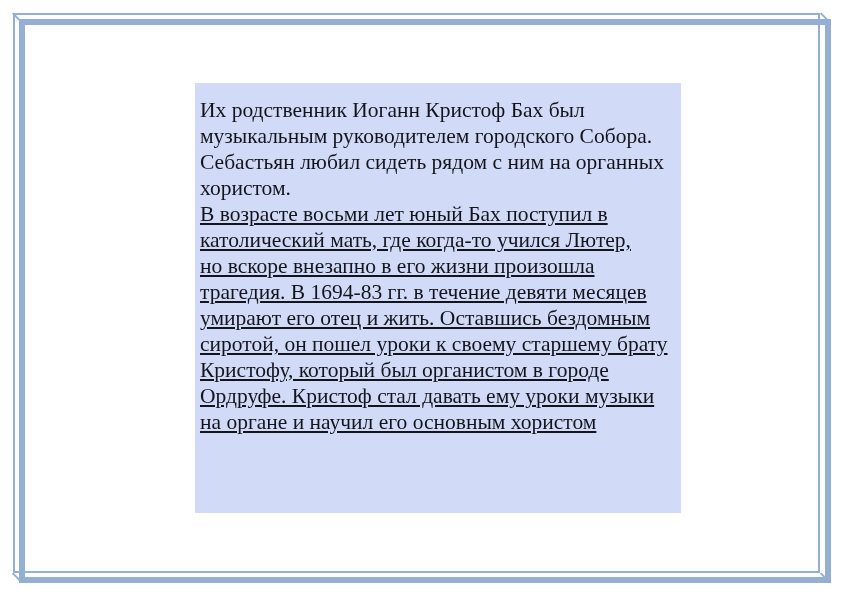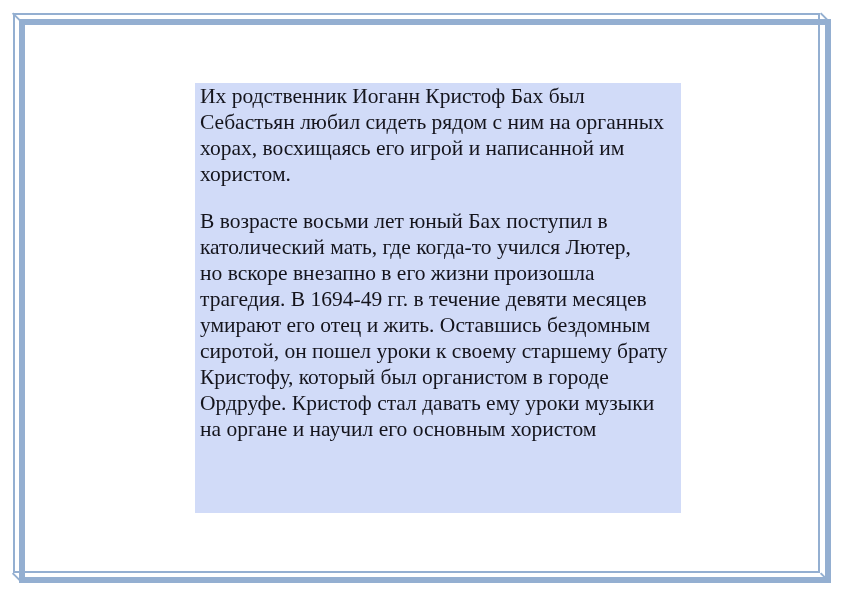--- a/index.html
+++ b/index.html
@@ -40,55 +40,55 @@
   .corner-tr { left: 819px; top: 16px;  transform: rotate(45deg); }
   .corner-bl { left: 11px;  top: 576px; transform: rotate(45deg); }
   .corner-br { left: 819px; top: 576px; transform: rotate(45deg); }
 
   
   .textblock {
     position: absolute;
     left: 195px; top: 83px;
     width: 486px; height: 430px;
     box-sizing: border-box;
-    padding: 0 5px;
+    padding: 14px 5px;
     background: var(--text-background, #d1dbf8);
     color: var(--text, #14141c);
     font-size: 21.5px;
     line-height: 26px;
   }
-  .para + .para { margin-top: 21px; }
+  .para + .para { margin-top: 0; text-decoration: underline; }
   .line { white-space: pre; }
 </style>
 </head>
 <body>
 
 <div class="slide">
 
   <div class="frame-thin"></div>
   <div class="frame-thick"></div>
   <div class="corner corner-tl"></div>
   <div class="corner corner-tr"></div>
   <div class="corner corner-bl"></div>
   <div class="corner corner-br"></div>
 
   <div class="textblock">
 
     <div class="para">
       <div class="line">Их родственник Иоганн Кристоф Бах был</div>
+      <div class="line">музыкальным руководителем городского Собора.</div>
       <div class="line">Себастьян любил сидеть рядом с ним на органных</div>
-      <div class="line">хорах, восхищаясь его игрой и написанной им</div>
       <div class="line">хористом.</div>
     </div>
 
     <div class="para">
       <div class="line">В возрасте восьми лет юный Бах поступил в</div>
       <div class="line">католический мать, где когда-то учился Лютер,</div>
       <div class="line">но вскоре внезапно в его жизни произошла</div>
-      <div class="line">трагедия. В 1694-49 гг. в течение девяти месяцев</div>
+      <div class="line">трагедия. В 1694-83 гг. в течение девяти месяцев</div>
       <div class="line">умирают его отец и жить. Оставшись бездомным</div>
       <div class="line">сиротой, он пошел уроки к своему старшему брату</div>
       <div class="line">Кристофу, который был органистом в городе</div>
       <div class="line">Ордруфе. Кристоф стал давать ему уроки музыки</div>
       <div class="line">на органе и научил его основным хористом</div>
     </div>
 
   </div>
 </div>
 

